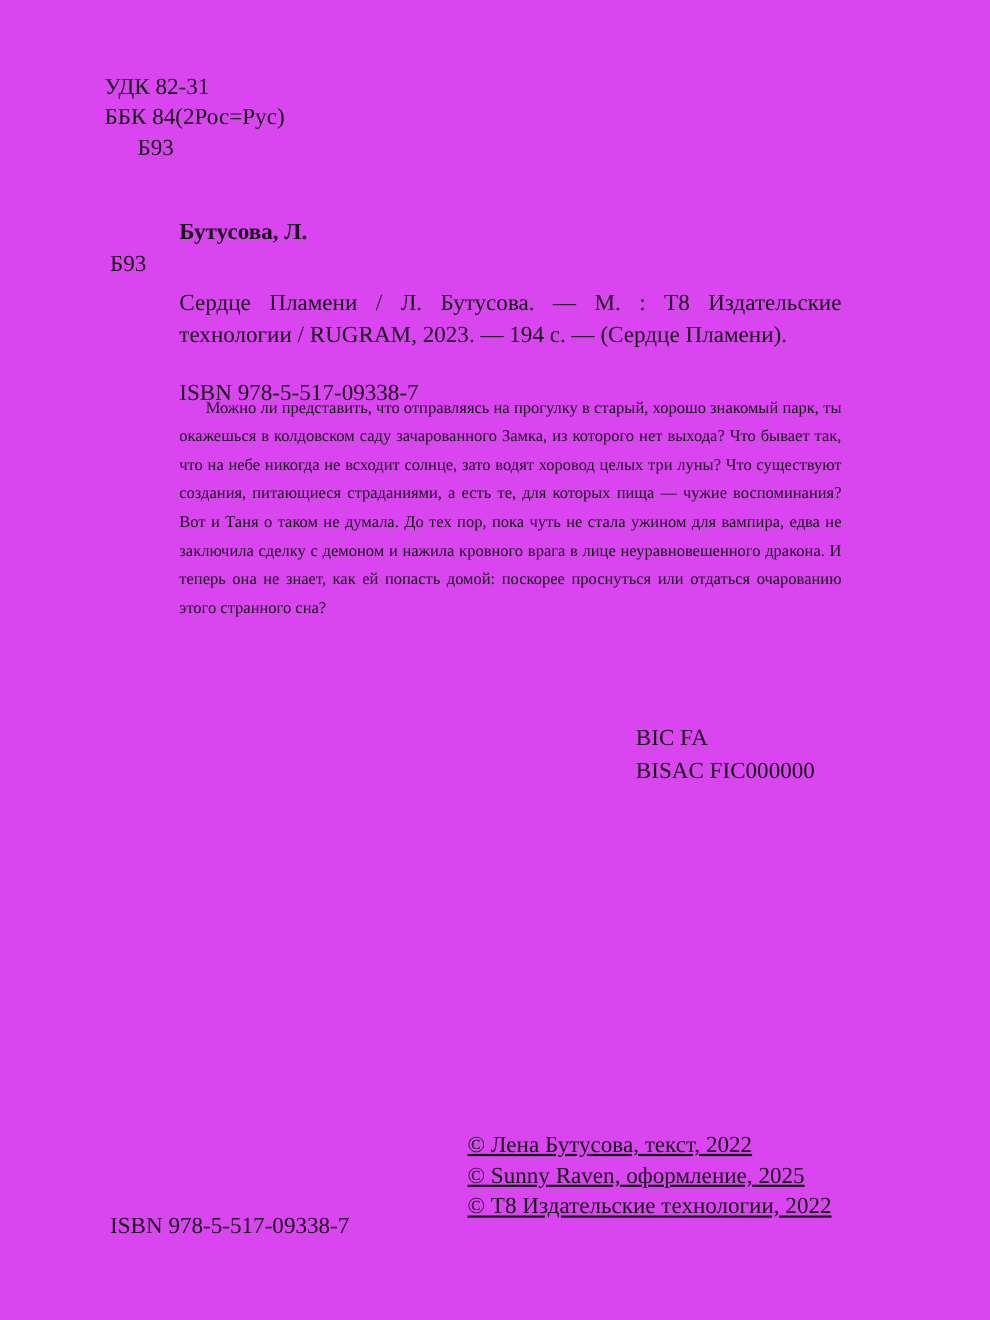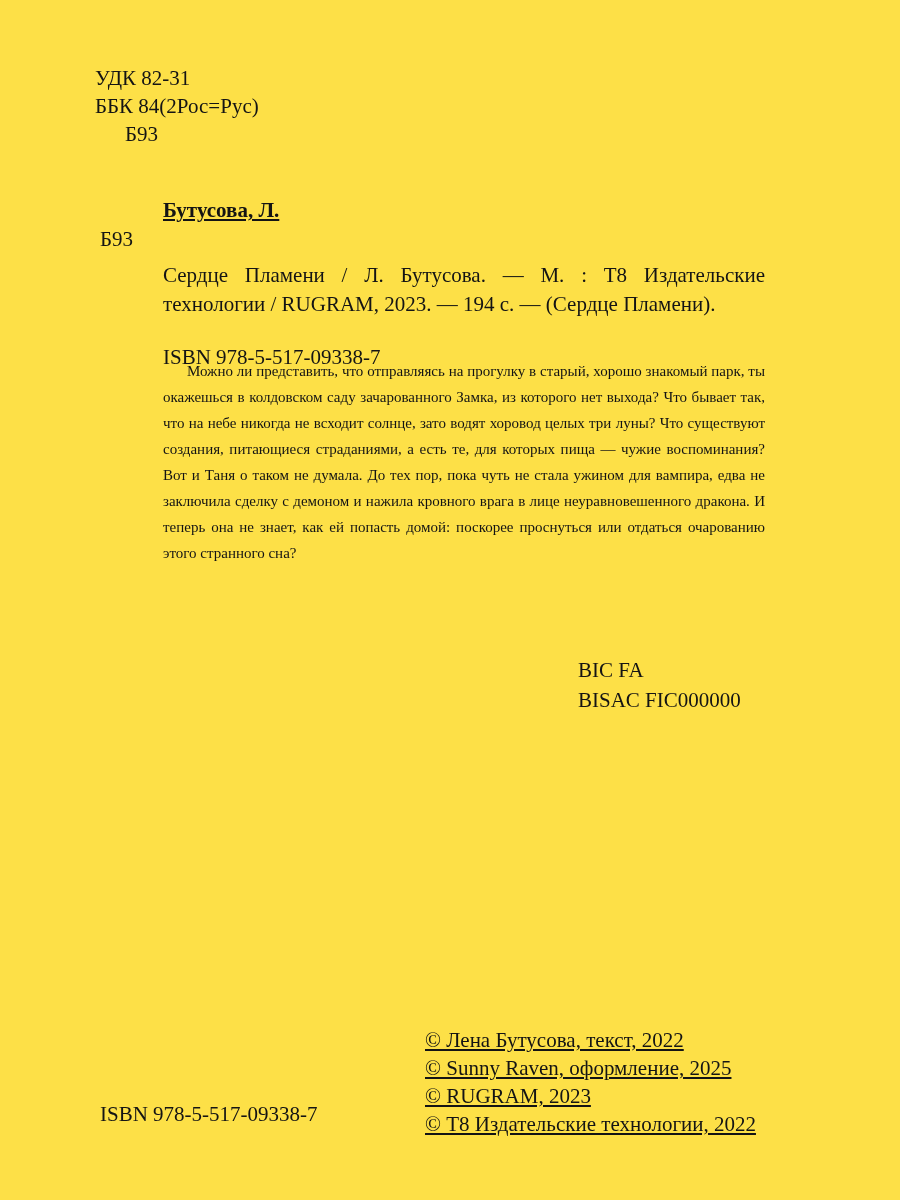--- a/index.html
+++ b/index.html
@@ -4,21 +4,21 @@
 <style>
   html, body {
     margin: 0;
     padding: 0;
     background: #ffffff;
   }
   .page {
     position: relative;
     width: 900px;
     height: 1200px;
-    background: #fde047;
+    background: #d946ef;
     color: #141414;
     font-family: "Liberation Serif", "DejaVu Serif", serif;
     font-size: 21px;
     overflow: hidden;
   }
 
   
   .classification {
     position: absolute;
     left: 95px;
@@ -34,21 +34,20 @@
   .bib-entry {
     position: absolute;
     left: 100px;
     top: 196px;
     width: 665px;
     line-height: 29px;
   }
   .bib-author {
     padding-left: 63px;
     font-weight: bold;
-    text-decoration: underline;
   }
   .bib-row {
     display: flex;
     align-items: flex-start;
   }
   .bib-code {
     flex: 0 0 63px;
   }
   .bib-description {
     flex: 1 1 auto;
@@ -124,19 +123,18 @@
   <div class="annotation">Можно ли представить, что отправляясь на прогулку в старый, хорошо знакомый парк, ты окажешься в колдовском саду зачарованного Замка, из которого нет выхода? Что бывает так, что на небе никогда не всходит солнце, зато водят хоровод целых три луны? Что существуют создания, питающиеся страданиями, а есть те, для которых пища — чужие воспоминания? Вот и Таня о таком не думала. До тех пор, пока чуть не стала ужином для вампира, едва не заключила сделку с демоном и нажила кровного врага в лице неуравновешенного дракона. И теперь она не знает, как ей попасть домой: поскорее проснуться или отдаться очарованию этого странного сна?</div>
 
   <div class="trade-codes">
     <div>BIC FA</div>
     <div>BISAC FIC000000</div>
   </div>
 
   <div class="copyright">
     <div>© Лена Бутусова, текст, 2022</div>
     <div>© Sunny Raven, оформление, 2025</div>
-    <div>© RUGRAM, 2023</div>
     <div>© Т8 Издательские технологии, 2022</div>
   </div>
 
   <div class="isbn-bottom">ISBN 978-5-517-09338-7</div>
 
 </div>
 
 </body></html>

